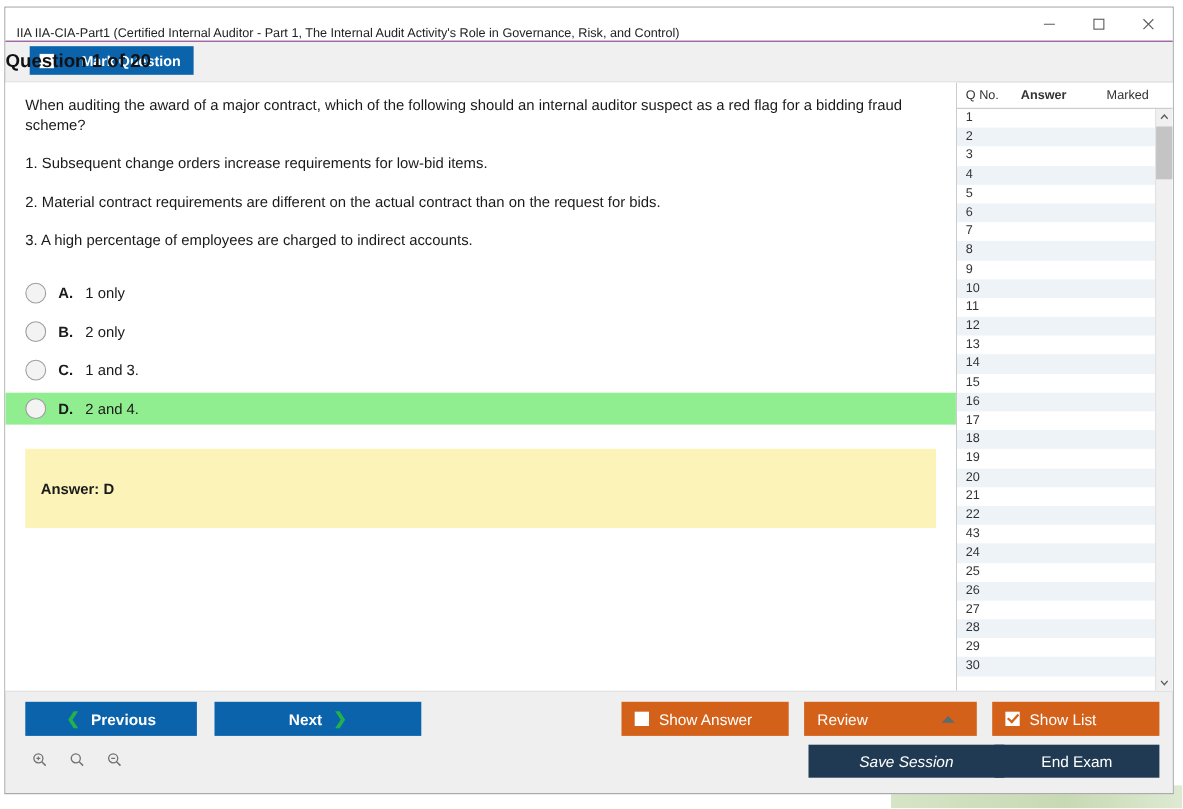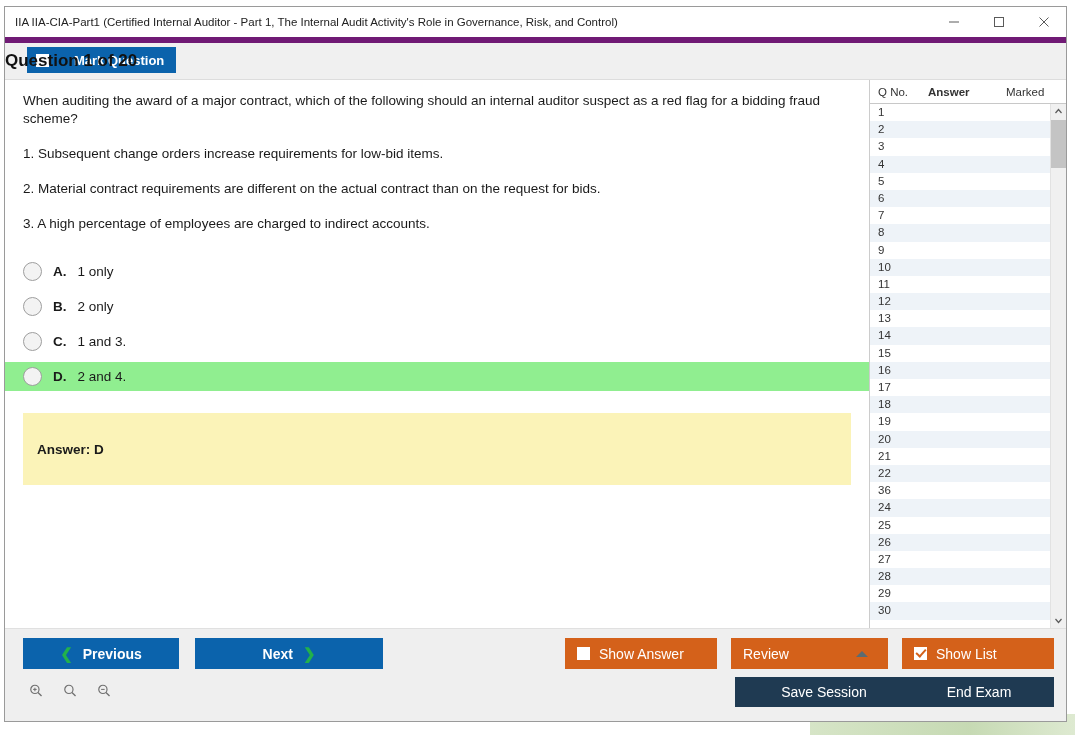--- a/index.html
+++ b/index.html
@@ -37,23 +37,23 @@
     background: #ffffff;
     box-sizing: border-box;
     display: flex;
     flex-direction: column;
   }
 
   
   .titlebar {
     height: 30px;
     background: #ffffff;
-    border-bottom: 6px solid #701a75;
-    display: flex;
-    align-items: center;
+    border-bottom: 1px solid #701a75;
+    display: flex;
+    align-items: flex-end;
     flex: 0 0 auto;
   }
   .title-text {
     padding-left: 10px;
     font-size: 11.5px;
     color: #222222;
     white-space: nowrap;
     overflow: hidden;
   }
   .win-controls {
@@ -310,21 +310,21 @@
   }
   .btn-dark {
     background: #1f3a52;
     color: #ffffff;
     font-size: 14px;
     height: 30px;
     display: flex;
     align-items: center;
     justify-content: center;
   }
-  .btn-save { left: 730px; top: 48px; width: 178px; }
+  .btn-save { left: 730px; top: 48px; width: 178px; font-style: italic; }
   .btn-end  { left: 899px; top: 48px; width: 150px; }
 
   .zoom-tools {
     position: absolute;
     left: 18px;
     top: 48px;
     display: flex;
     gap: 8px;
   }
   .zoom-btn {
@@ -526,21 +526,21 @@
                 <div class="col-q">21</div>
                 <div class="col-a"></div>
                 <div class="col-m"></div>
               </div>
               <div class="row alt">
                 <div class="col-q">22</div>
                 <div class="col-a"></div>
                 <div class="col-m"></div>
               </div>
               <div class="row">
-                <div class="col-q">36</div>
+                <div class="col-q">43</div>
                 <div class="col-a"></div>
                 <div class="col-m"></div>
               </div>
               <div class="row alt">
                 <div class="col-q">24</div>
                 <div class="col-a"></div>
                 <div class="col-m"></div>
               </div>
               <div class="row">
                 <div class="col-q">25</div>

